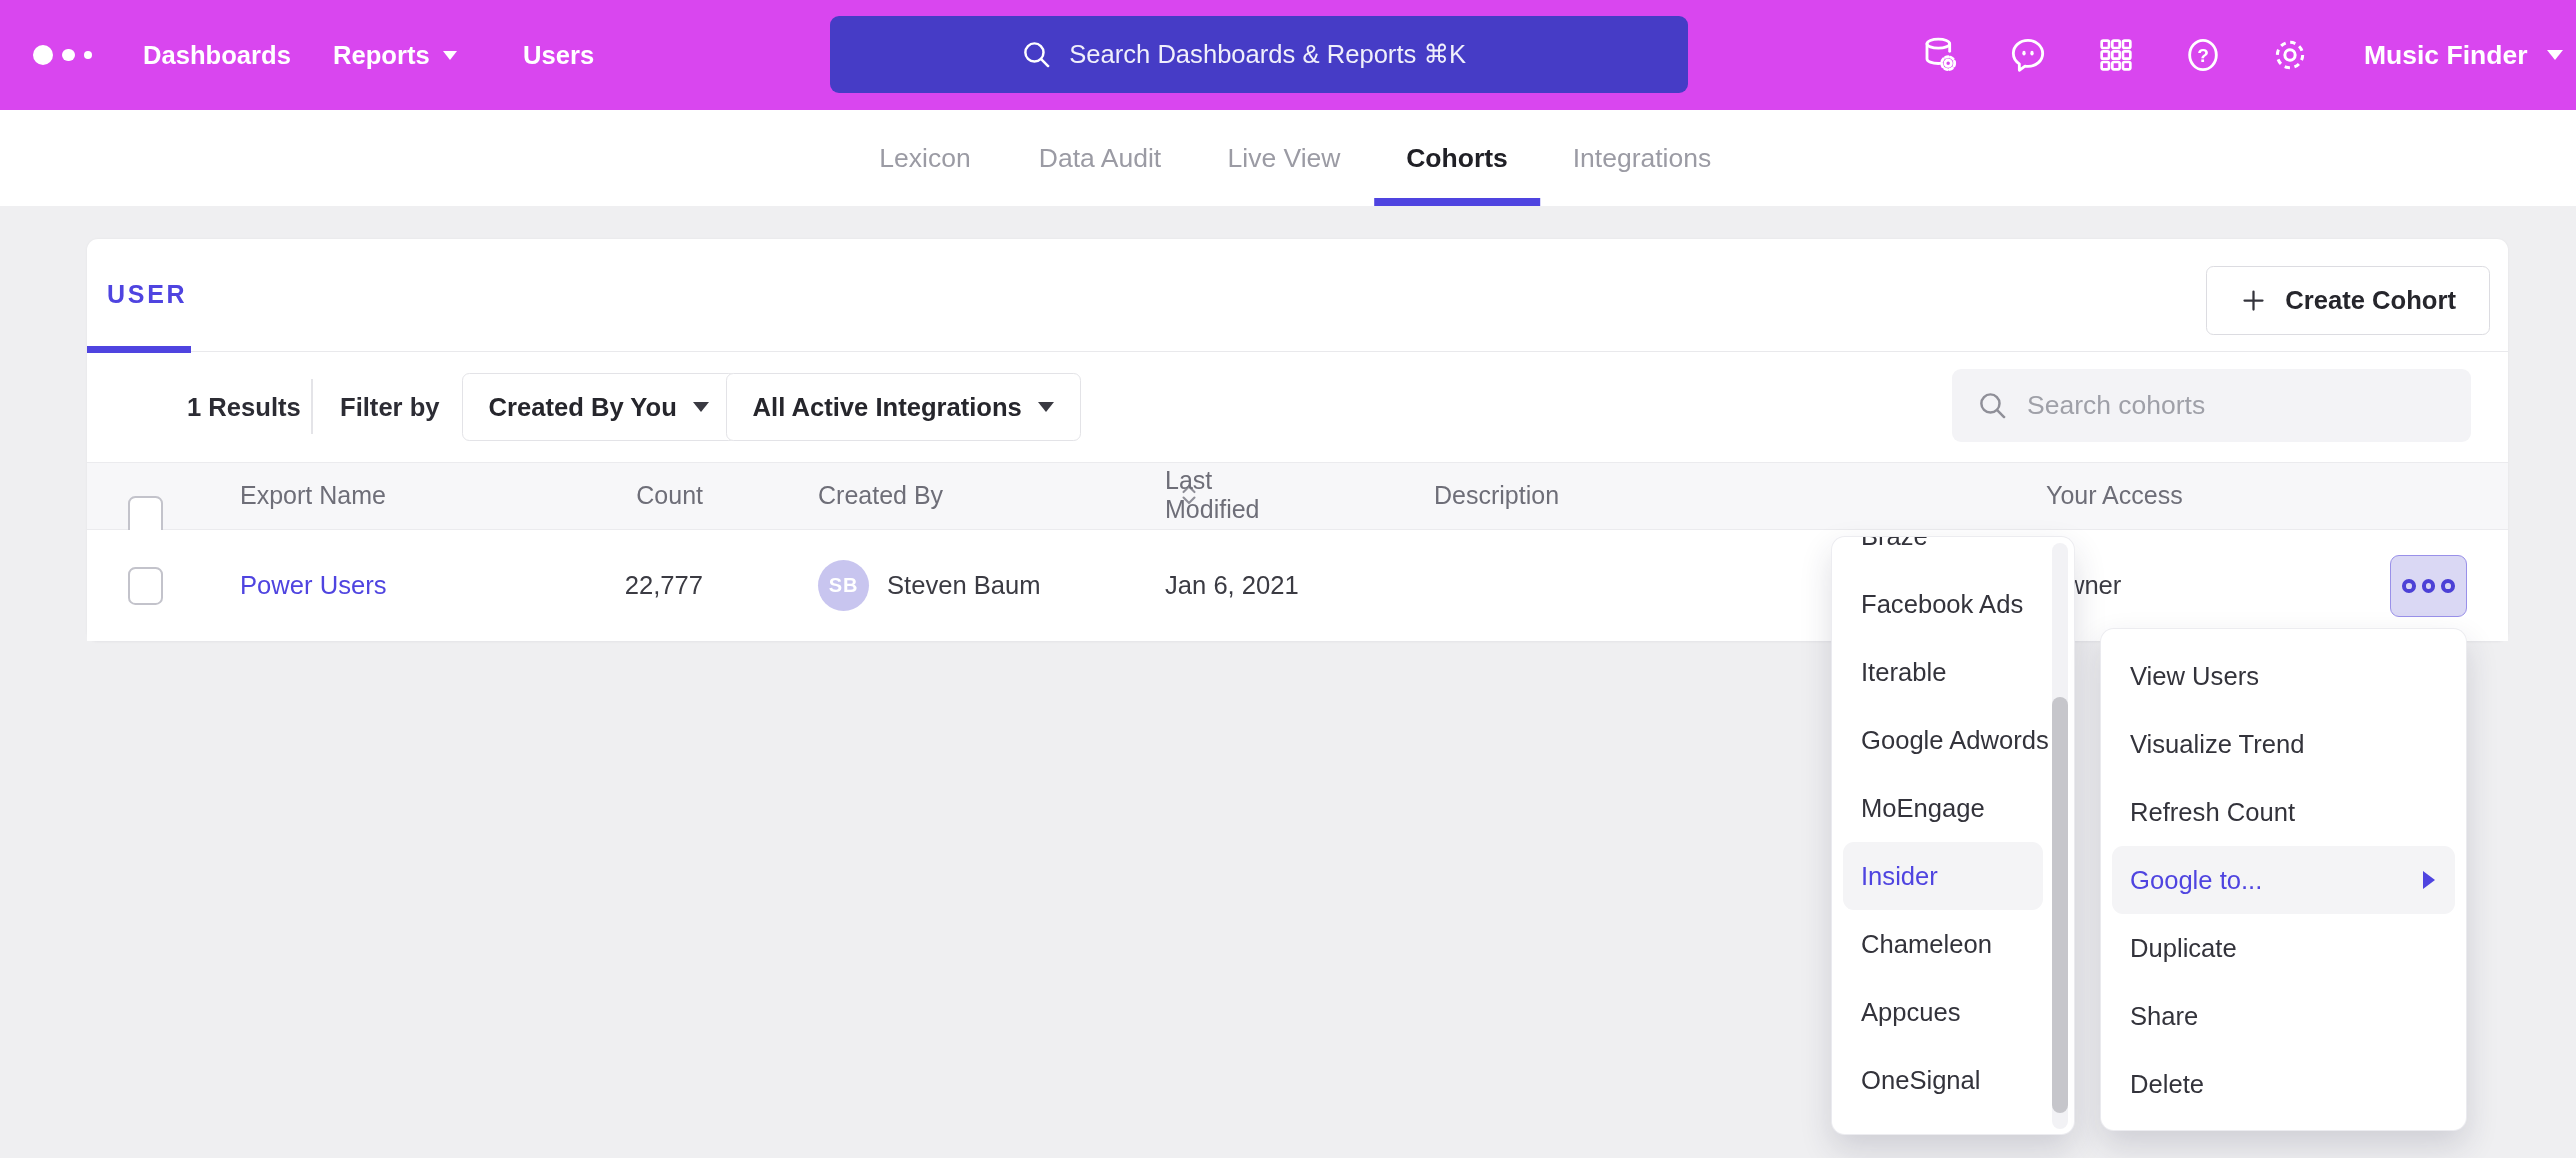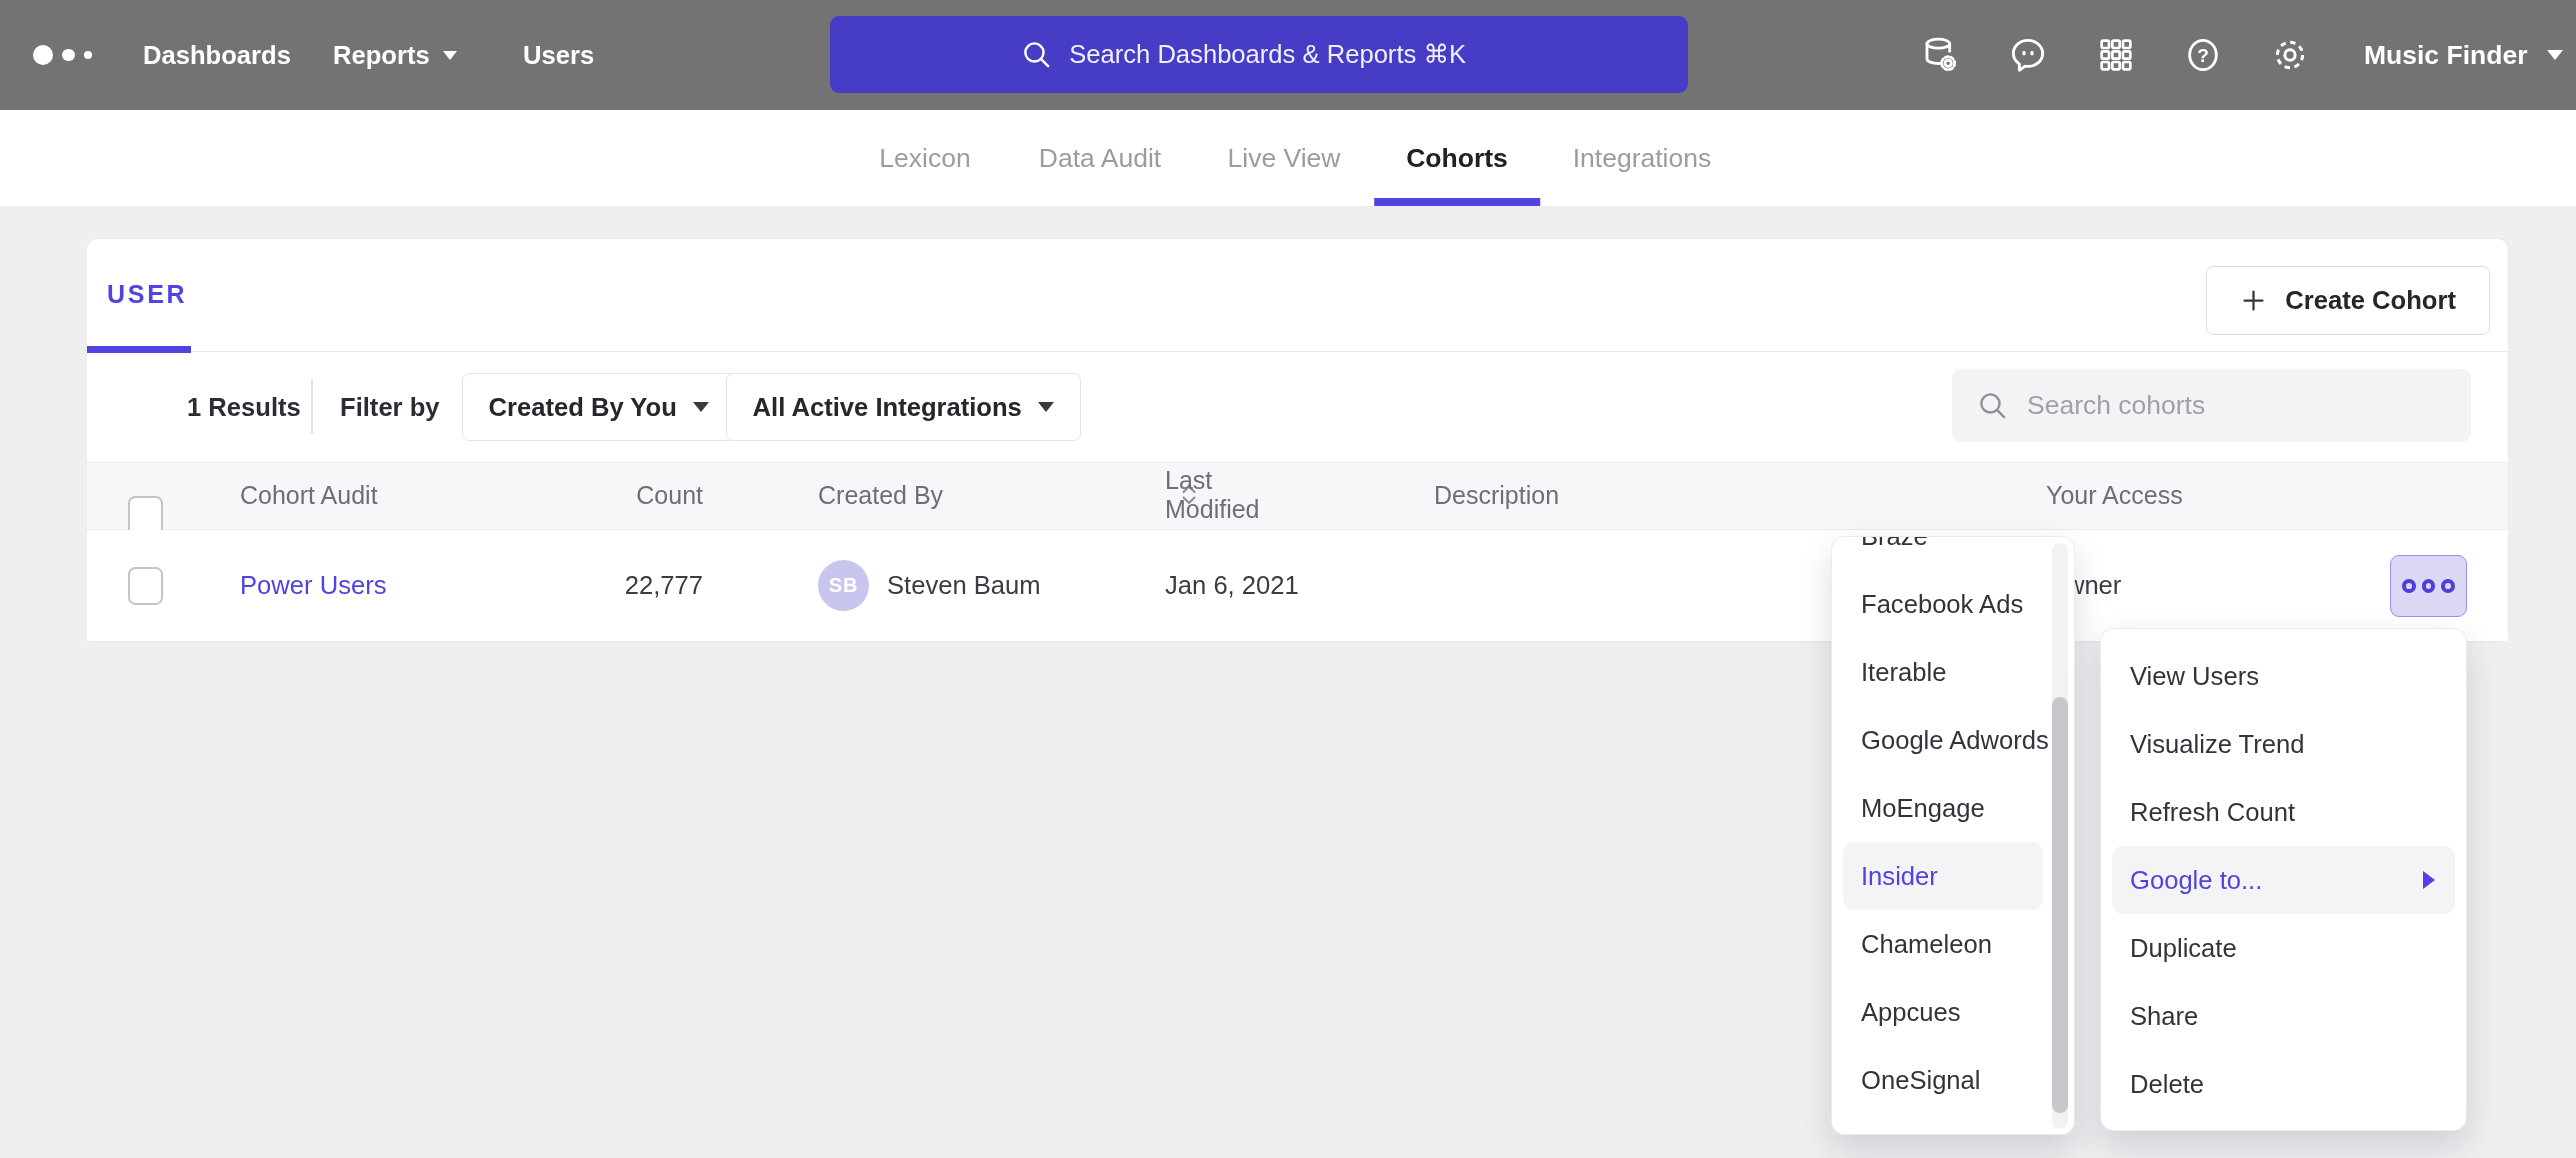--- a/index.html
+++ b/index.html
@@ -1,21 +1,21 @@
 <!DOCTYPE html>
 <html style="font-size:14.6px"><head>
 <meta charset="utf-8">
 <style>
   * { margin:0; padding:0; box-sizing:border-box; }
   html,body { width:2576px; height:1158px; overflow:hidden; }
   body { font-family:"Liberation Sans", sans-serif; background:#efeff1; position:relative; }
   #app { position:relative; width:2576px; height:1158px; }
 
   
-  .topnav { position:absolute; left:0; top:0; width:2576px; height:110px; background:#737373; z-index:5; }
+  .topnav { position:absolute; left:0; top:0; width:2576px; height:110px; background:#d946ef; z-index:5; }
   .logo { position:absolute; left:33px; top:0; height:110px; display:flex; align-items:center; gap:9px; }
   .logo i { display:block; border-radius:50%; background:#fff; }
   .logo .d1{ width:20px;height:20px; } .logo .d2{ width:12.8px;height:12.8px; } .logo .d3{ width:8.2px;height:8.2px; }
   .navlink { position:absolute; top:0; height:110px; display:flex; align-items:center; gap:12.8px;
              color:#fff; font-size:25.6px; font-weight:700; cursor:pointer; }
   .caret-w { width:0; height:0; border-left:8.2px solid transparent; border-right:8.2px solid transparent; border-top:10px solid #fff; }
   .nav-search { position:absolute; left:830px; top:16.4px; width:858px; height:77px; background:#463cc6;
                 border-radius:9px; display:flex; align-items:center; justify-content:center; gap:16.4px; }
   .nav-search svg { flex:0 0 auto; }
   .nav-search input { background:transparent; border:none; outline:none; color:#fff; font-size:25.6px;
@@ -213,21 +213,21 @@
         <svg width="33" height="33" viewBox="0 0 24 24">
           <circle cx="10.5" cy="10.5" r="6.6" fill="none" stroke="#8f8f98" stroke-width="1.8"></circle>
           <line x1="15.4" y1="15.4" x2="20.4" y2="20.4" stroke="#8f8f98" stroke-width="1.8" stroke-linecap="round"></line>
         </svg>
         <input type="text" placeholder="Search cohorts" style="">
       </div>
     </div>
 
     <div class="thead">
       <span class="checkbox" style="top:33px;transform:none"></span>
-      <span style="left:153px">Cohort Audit</span>
+      <span style="left:153px">Export Name</span>
       <span class="col-count" style="left:470px;width:146px">Count</span>
       <span style="left:731px">Created By</span>
       <span style="left:1078px">
         <span>Last Modified</span>
         <svg class="sort-icon" width="22" height="25.6" viewBox="0 0 22 28">
           <path d="M5 11 L11 5 L17 11" fill="none" stroke="#8f8f98" stroke-width="2.3" stroke-linecap="round" stroke-linejoin="round"></path>
           <path d="M5 17 L11 23 L17 17" fill="none" stroke="#8f8f98" stroke-width="2.3" stroke-linecap="round" stroke-linejoin="round"></path>
         </svg>
       </span>
       <span style="left:1347px">Description</span>

